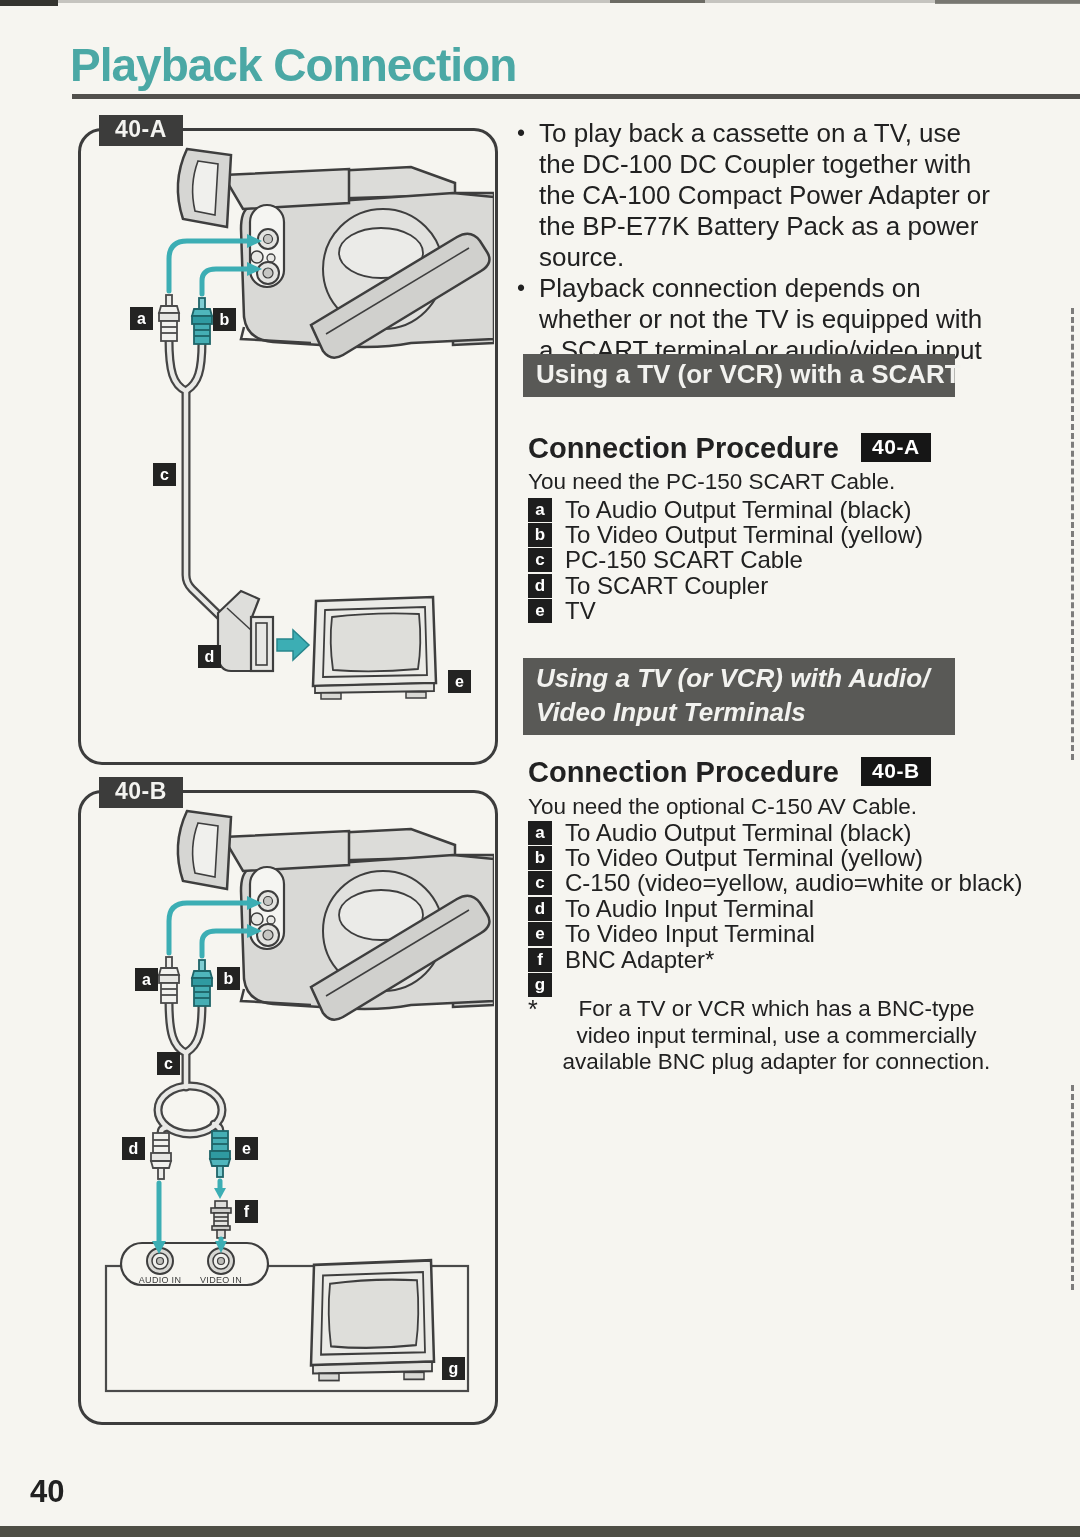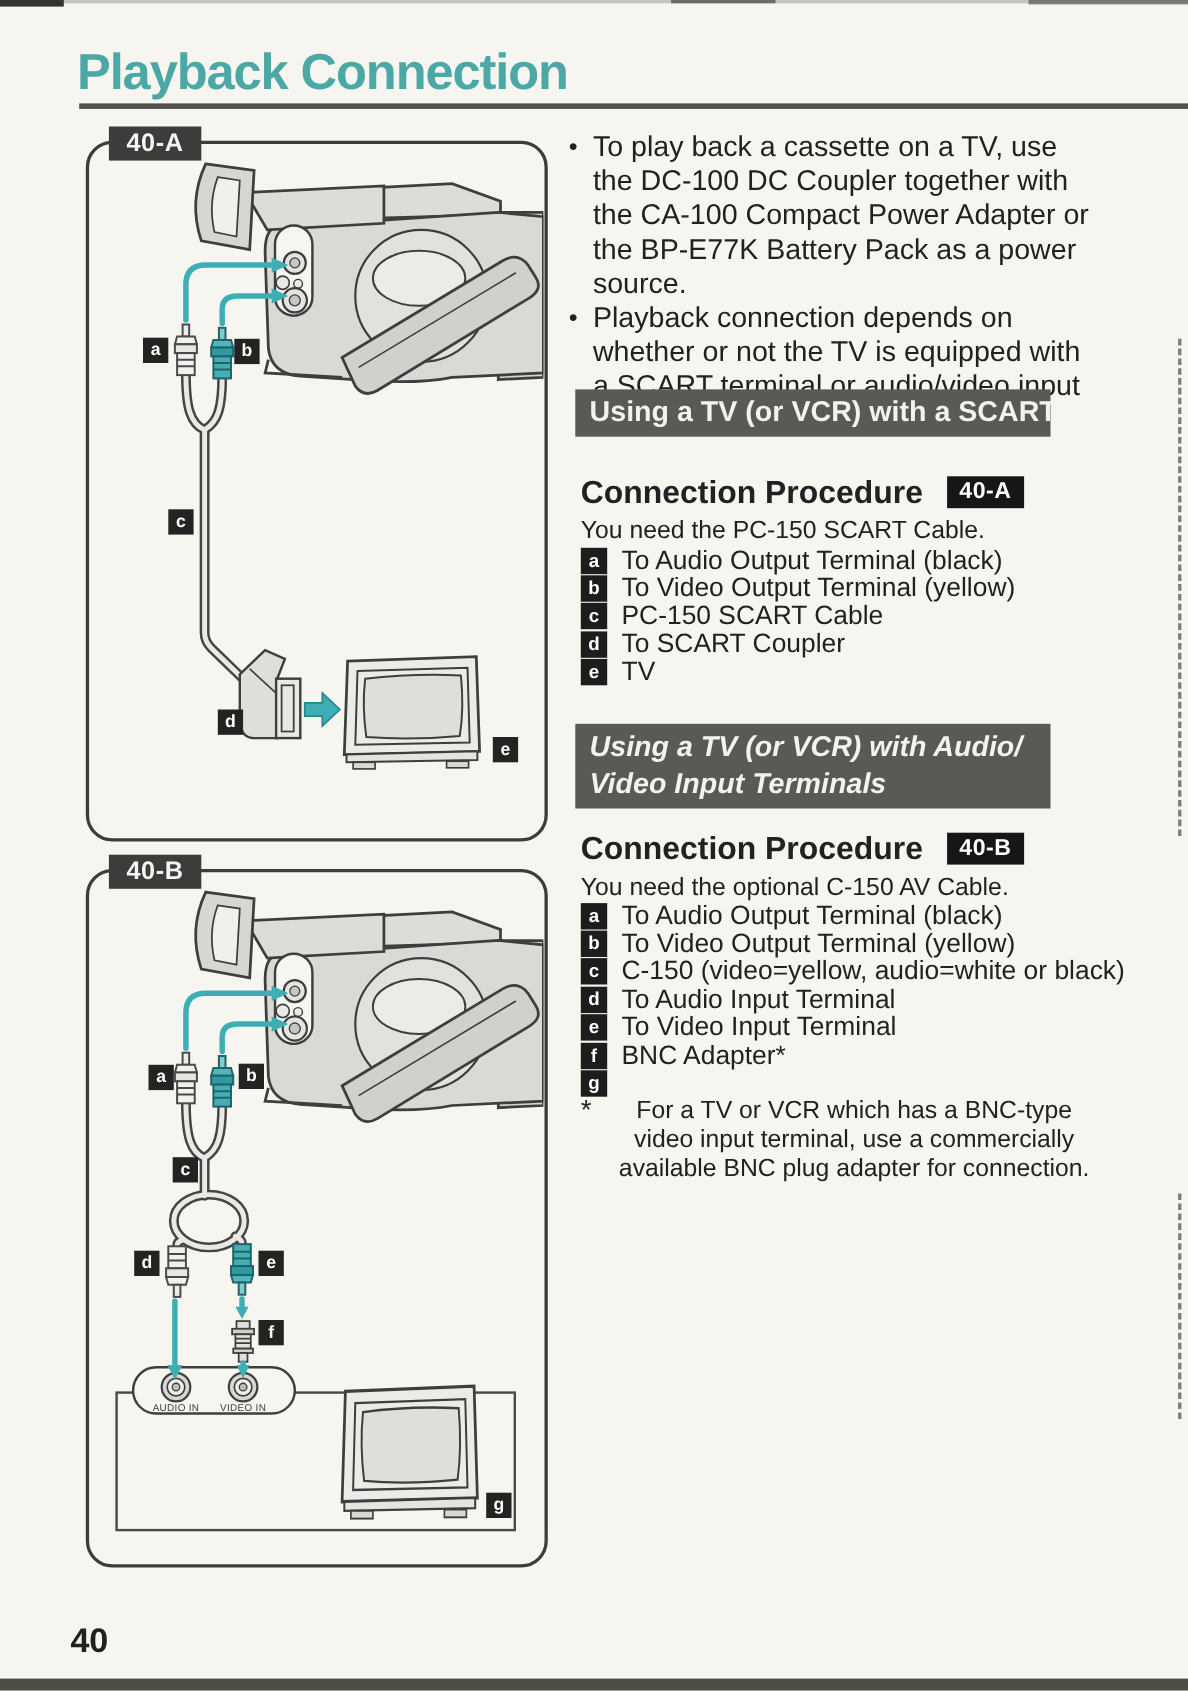--- a/index.html
+++ b/index.html
@@ -63,21 +63,21 @@
   .items{position:absolute; left:0; width:470px;}
   .items.i1{top:385px;} .items.i2{top:708px;}
   .item{display:flex; align-items:center; height:25.4px;}
   .item .key{width:24px; height:24px; flex:none; background:var(--badge-bg); color:#fff;
              font-size:17px; font-weight:700; line-height:24px; text-align:center; margin-right:13px;}
   .item .txt{font-size:24px; white-space:nowrap;}
   .footnote{position:absolute; left:0; top:884px; display:flex; width:470px;}
   .footnote .star{width:27px; flex:none; font-size:25px; line-height:26.5px;}
   .footnote p{width:443px; font-size:22.5px; line-height:26.5px;text-align:center;}
 
-  .pagenum{position:absolute; left:30px; top:1474px; font-size:31px; font-weight:700;margin-left:34px;}
+  .pagenum{position:absolute; left:30px; top:1474px; font-size:31px; font-weight:700;}
 </style>
 </head>
 <body>
 
 <svg width="0" height="0" style="position:absolute" aria-hidden="true">
   <defs>
     <g id="camcorder">
       <path d="M372,62 L413,62 L413,212 L372,214 Z" fill="#d3d3d0" stroke="#3e3e3e" stroke-width="2.5"></path>
       <path d="M238,58 L252,40 L330,36 L374,52 L374,64 L238,68 Z" fill="#dcdcd9" stroke="#3e3e3e" stroke-width="2.5"></path>
       <path d="M168,76 L372,62 L413,66 L413,208 L330,212 Q300,218 255,215 L192,211 Q166,209 163,186 L160,98 Q160,80 168,76 Z" fill="#d9d9d6" stroke="#3e3e3e" stroke-width="2.5"></path>

